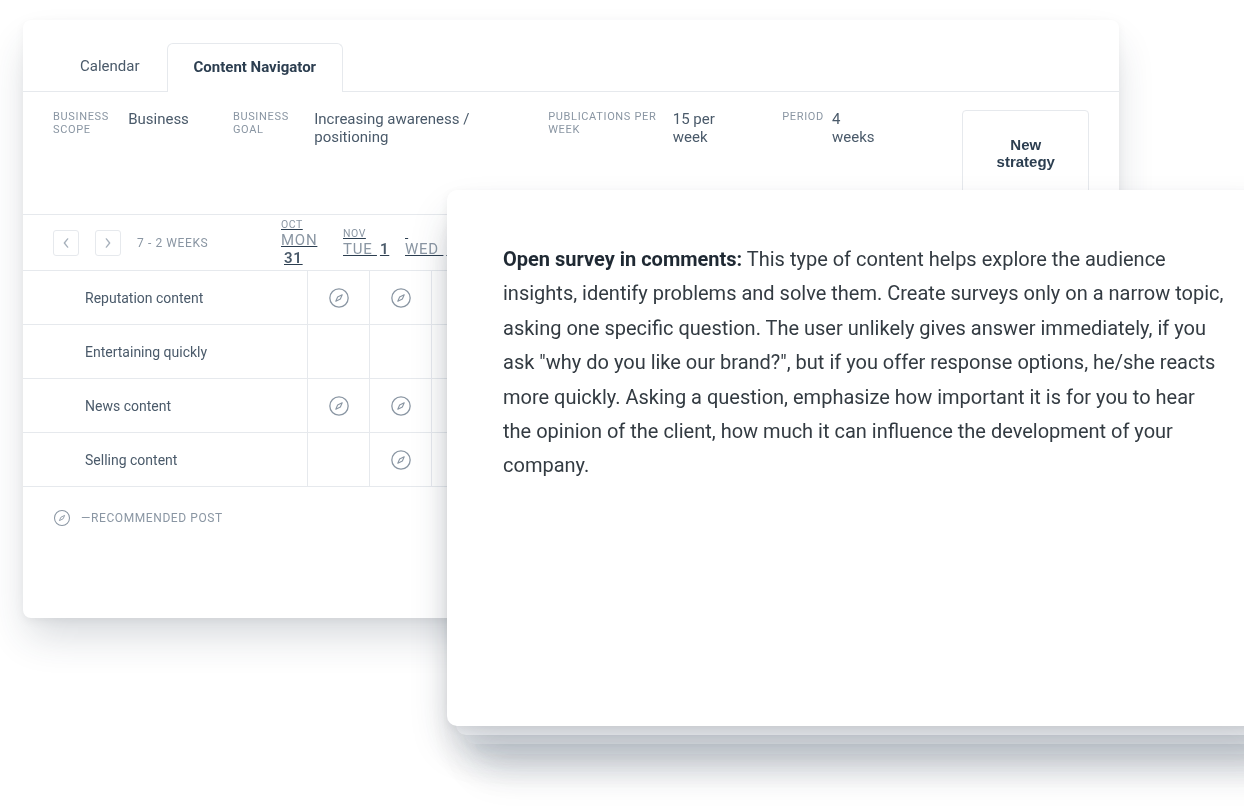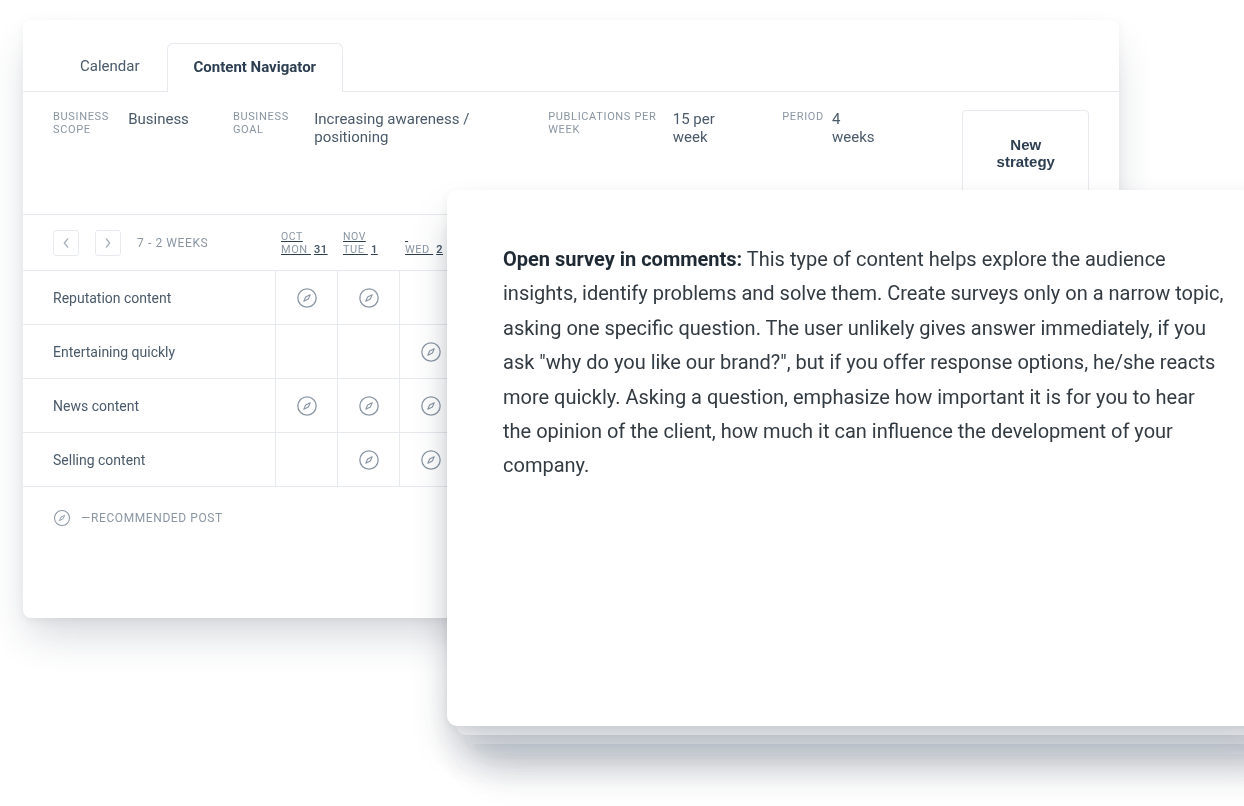--- a/index.html
+++ b/index.html
@@ -40,25 +40,25 @@
   
   .grid{padding:0 0 0 0;}
   .grid-head{display:flex;align-items:center;height:56px;border-bottom:1px solid var(--line);}
   .left-col{width:252px;display:flex;align-items:center;padding-left:30px;gap:16px;}
   .navbtn{width:26px;height:26px;border:1px solid var(--line);border-radius:3px;background:#fff;display:inline-flex;align-items:center;justify-content:center;cursor:pointer;color:var(--muted2);}
   .navbtn svg{width:8px;height:10px;}
   .weeks{font-size:12px;letter-spacing:0.05em;color:var(--muted);}
   .day-cols{display:flex;flex:1;}
   .day{width:62px;display:flex;flex-direction:column;align-items:flex-start;justify-content:center;padding-left:6px;text-decoration:underline;}
   .day-month{font-size:10.5px;color:var(--muted);letter-spacing:0.05em;}
-  .day-dow{font-size:11px;color:var(--muted);letter-spacing:0.05em;}
+  .day-dow{font-size:15px;color:var(--muted);letter-spacing:0.05em;}
   .day-num{color:var(--ink-soft);font-weight:600;margin-left:3px;}
 
   .row{display:flex;align-items:center;height:54px;border-bottom:1px solid var(--line);}
-  .row .left-col{height:100%;align-items:center;}
+  .row .left-col{height:100%;align-items:center;margin-left:32px;}
   .row-label{font-size:14px;color:var(--ink-soft);}
   .cell{width:62px;height:100%;display:flex;align-items:center;justify-content:center;border-left:1px solid var(--line);}
   .cell:first-of-type{border-left:1px solid var(--line);}
   .compass{width:22px;height:22px;color:var(--muted);}
   .compass svg{width:22px;height:22px;display:block;}
 
   .legend{display:flex;align-items:center;gap:10px;padding:22px 30px;color:var(--muted);font-size:12px;letter-spacing:0.05em;}
   .legend .compass{width:18px;height:18px;}
   .legend .compass svg{width:18px;height:18px;}
   .legend-dash{color:var(--muted);}

